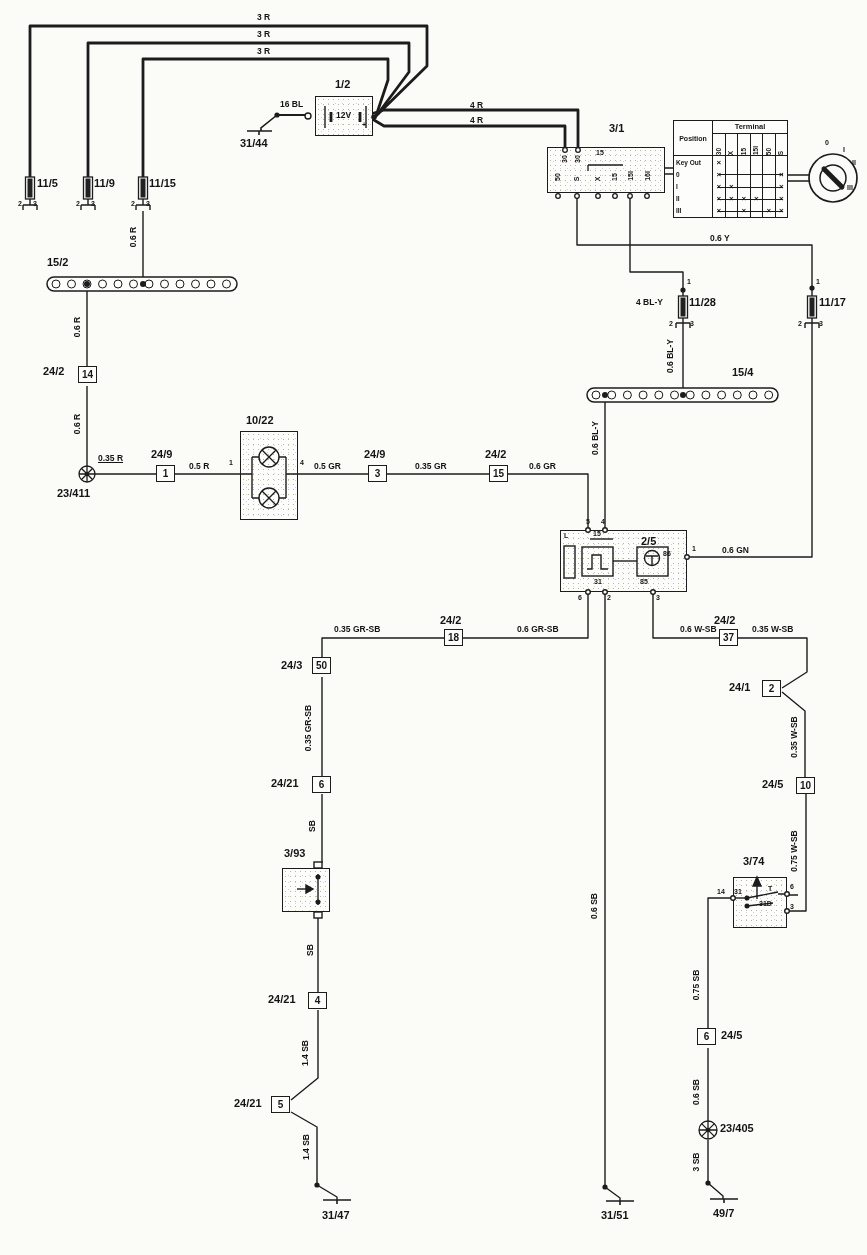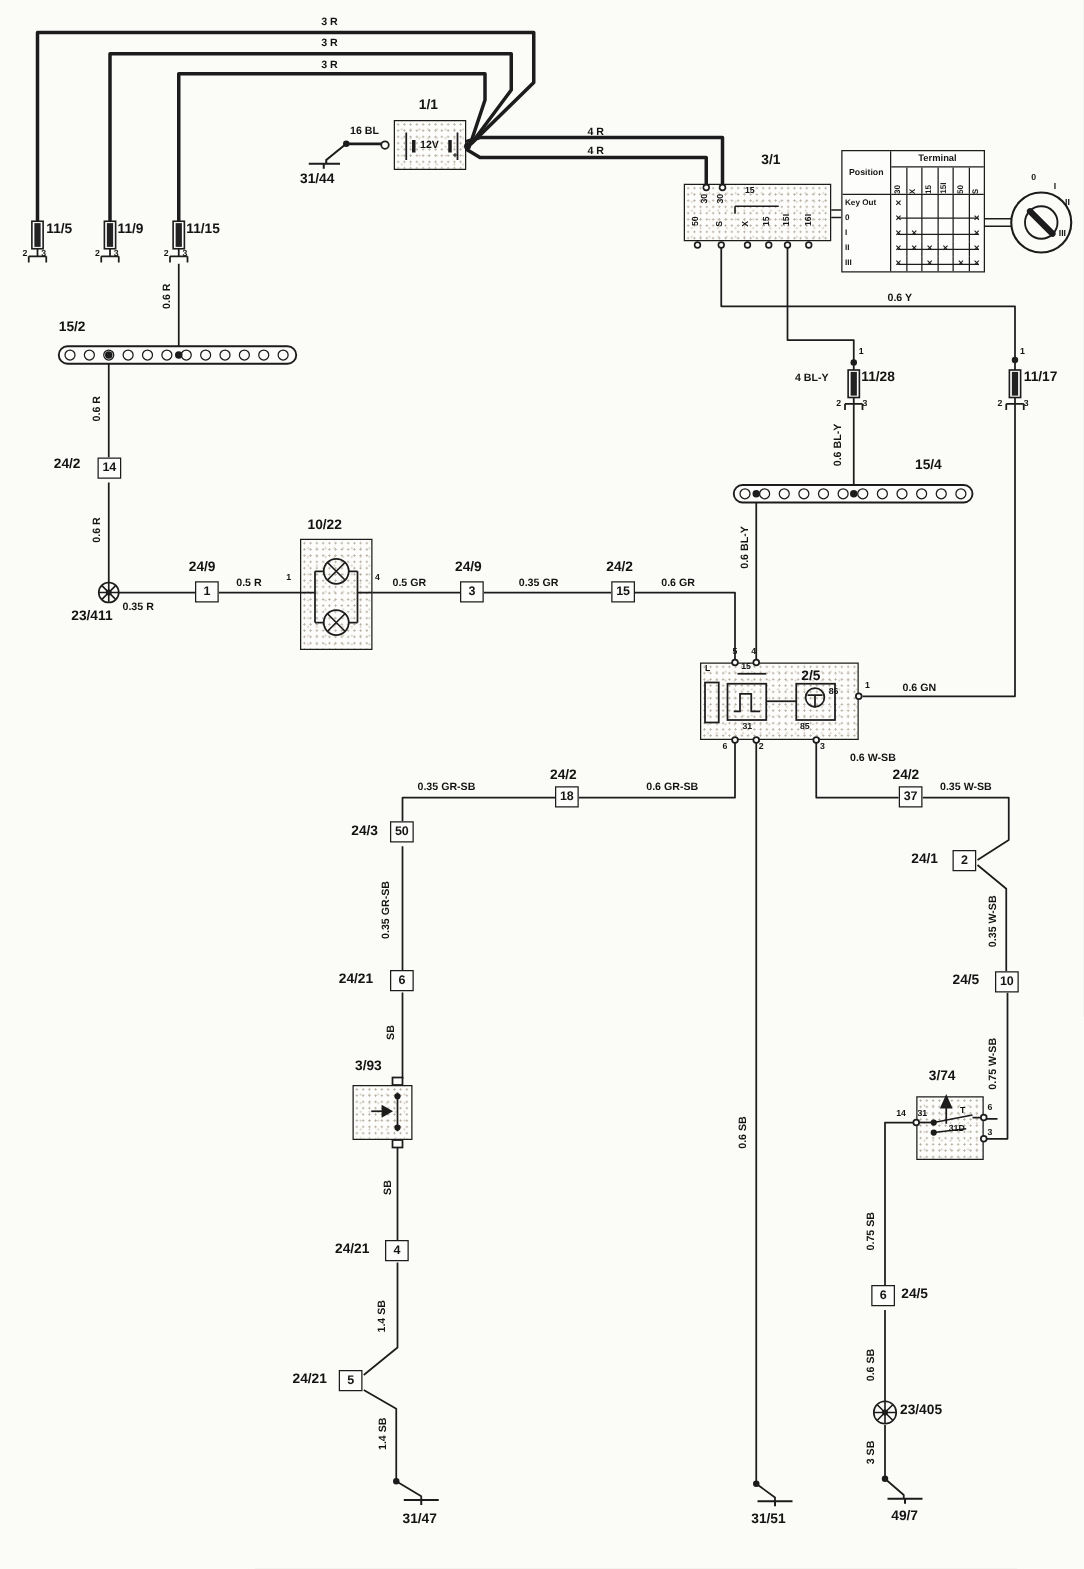--- a/index.html
+++ b/index.html
@@ -333,21 +333,21 @@
             <div class="ign-cell">×</div>
           </div>
         </div>
     </div>
   </div>
 
   <span class="lbl wire" style="left:336px;top:110px;">12V</span>
 
   <div>
 
-  <span class="lbl comp" style="left: 335px; top: 78px;">1/1</span>
+  <span class="lbl comp" style="left: 335px; top: 78px;">1/2</span>
       <span class="lbl comp" style="left: 240px; top: 137px;">31/44</span>
       <span class="lbl comp" style="left: 609px; top: 122px;">3/1</span>
       <span class="lbl comp" style="left: 37px; top: 177px;">11/5</span>
       <span class="lbl comp" style="left: 94px; top: 177px;">11/9</span>
       <span class="lbl comp" style="left: 149px; top: 177px;">11/15</span>
       <span class="lbl comp" style="left: 47px; top: 256px;">15/2</span>
       <span class="lbl comp" style="left: 43px; top: 365px;">24/2</span>
       <span class="lbl comp" style="left: 57px; top: 487px;">23/411</span>
       <span class="lbl comp" style="left: 151px; top: 448px;">24/9</span>
       <span class="lbl comp" style="left: 246px; top: 414px;">10/22</span>
@@ -376,29 +376,29 @@
   <div>
 
   <span class="lbl wire" style="left: 257px; top: 12px;">3 R</span>
       <span class="lbl wire" style="left: 257px; top: 29px;">3 R</span>
       <span class="lbl wire" style="left: 257px; top: 46px;">3 R</span>
       <span class="lbl wire" style="left: 280px; top: 99px;">16 BL</span>
       <span class="lbl wire" style="left: 470px; top: 100px;">4 R</span>
       <span class="lbl wire" style="left: 470px; top: 115px;">4 R</span>
       <span class="lbl wire" style="left: 710px; top: 233px;">0.6 Y</span>
       <span class="lbl wire" style="left: 636px; top: 260px; margin-top: 37px;">4 BL-Y</span>
-      <span class="lbl wire" style="left: 98px; top: 480px;">0.35 R</span>
+      <span class="lbl wire" style="left: 98px; top: 453px; text-decoration: underline;">0.35 R</span>
       <span class="lbl wire" style="left: 189px; top: 461px;">0.5 R</span>
       <span class="lbl wire" style="left: 314px; top: 461px;">0.5 GR</span>
       <span class="lbl wire" style="left: 415px; top: 461px;">0.35 GR</span>
       <span class="lbl wire" style="left: 529px; top: 461px;">0.6 GR</span>
       <span class="lbl wire" style="left: 722px; top: 545px;">0.6 GN</span>
       <span class="lbl wire" style="left: 334px; top: 624px;">0.35 GR-SB</span>
       <span class="lbl wire" style="left: 517px; top: 624px;">0.6 GR-SB</span>
-      <span class="lbl wire" style="left: 656px; top: 601px; padding-left: 24px;">0.6 W-SB</span>
+      <span class="lbl wire" style="left: 656px; top: 624px; padding-left: 24px;">0.6 W-SB</span>
       <span class="lbl wire" style="left: 752px; top: 624px;">0.35 W-SB</span>
     </div>
   <div>
 
   <span class="lbl wire vert" style="left: 133px; top: 237px;">0.6 R</span>
       <span class="lbl wire vert" style="left: 77px; top: 327px;">0.6 R</span>
       <span class="lbl wire vert" style="left: 77px; top: 424px;">0.6 R</span>
       <span class="lbl wire vert" style="left: 670px; top: 356px;">0.6 BL-Y</span>
       <span class="lbl wire vert" style="left: 595px; top: 438px;">0.6 BL-Y</span>
       <span class="lbl wire vert" style="left: 594px; top: 906px;">0.6 SB</span>

